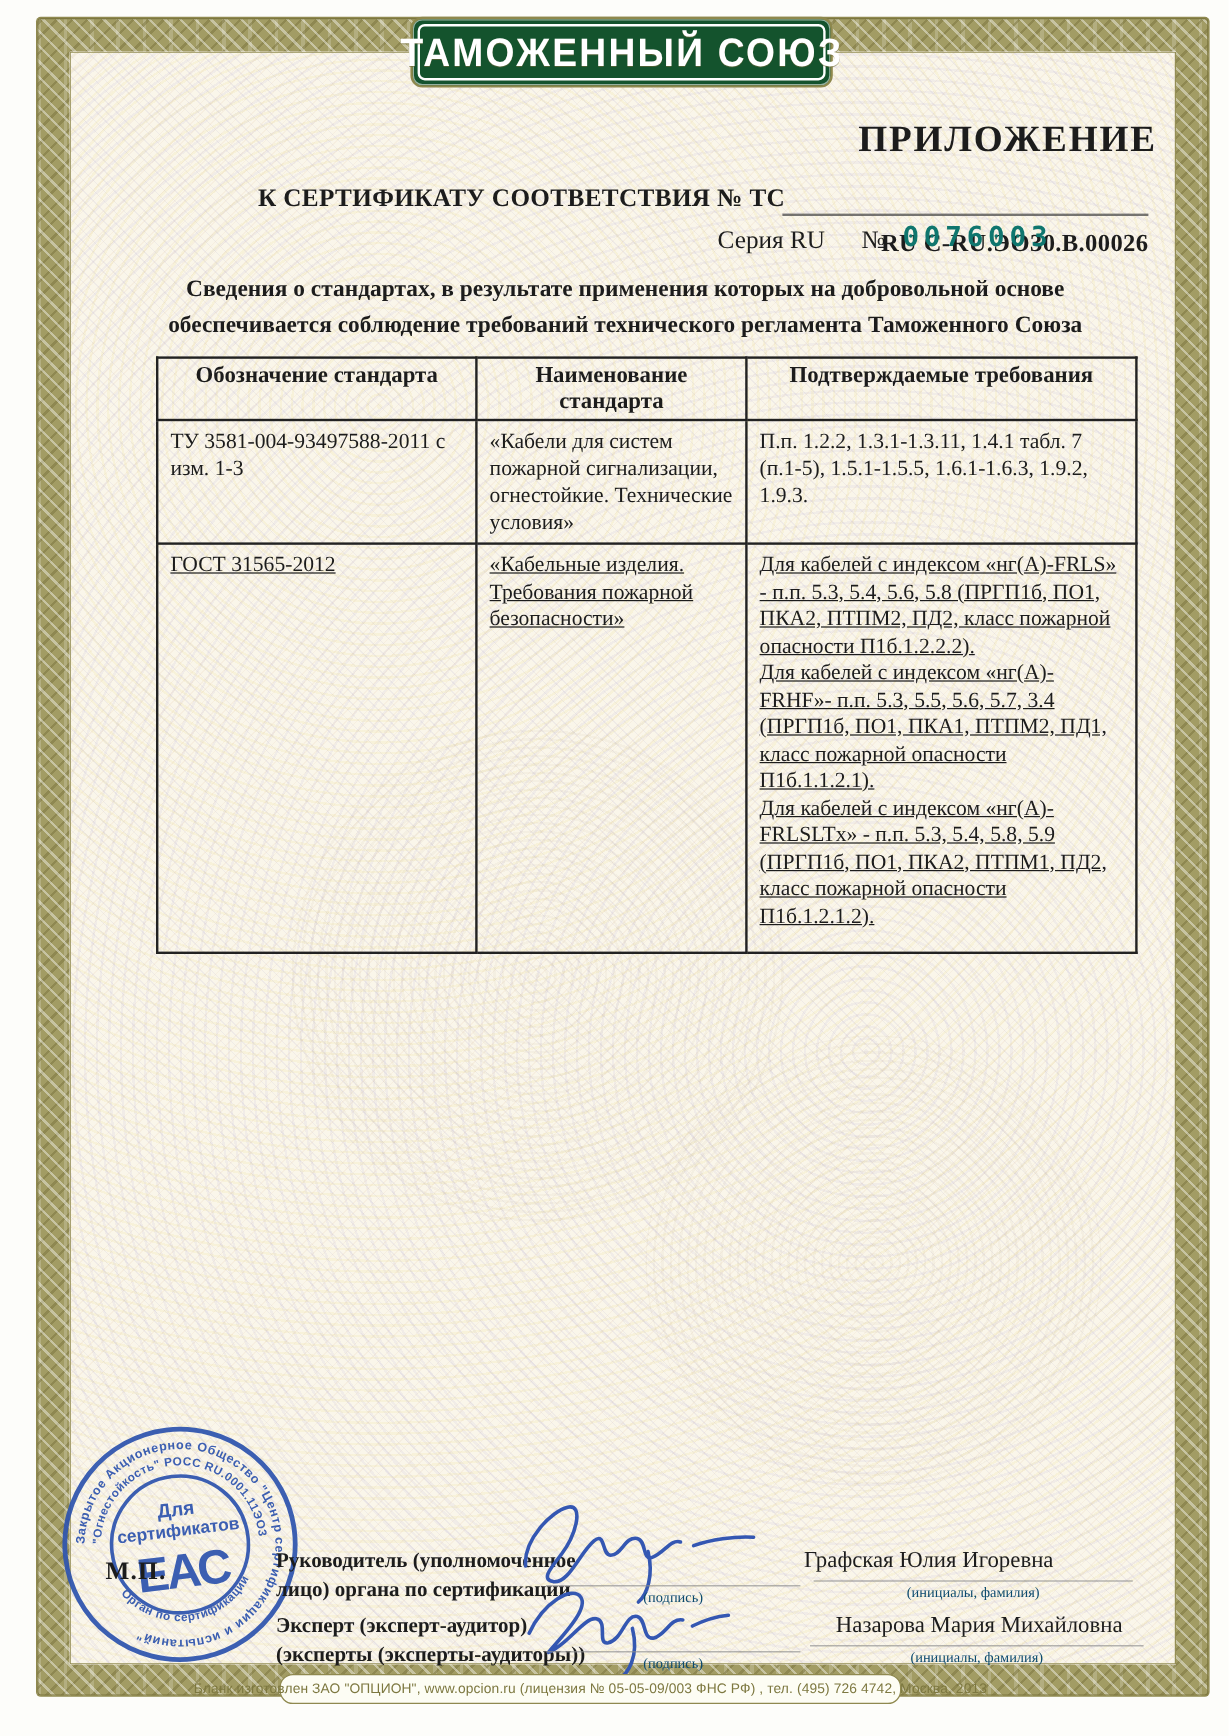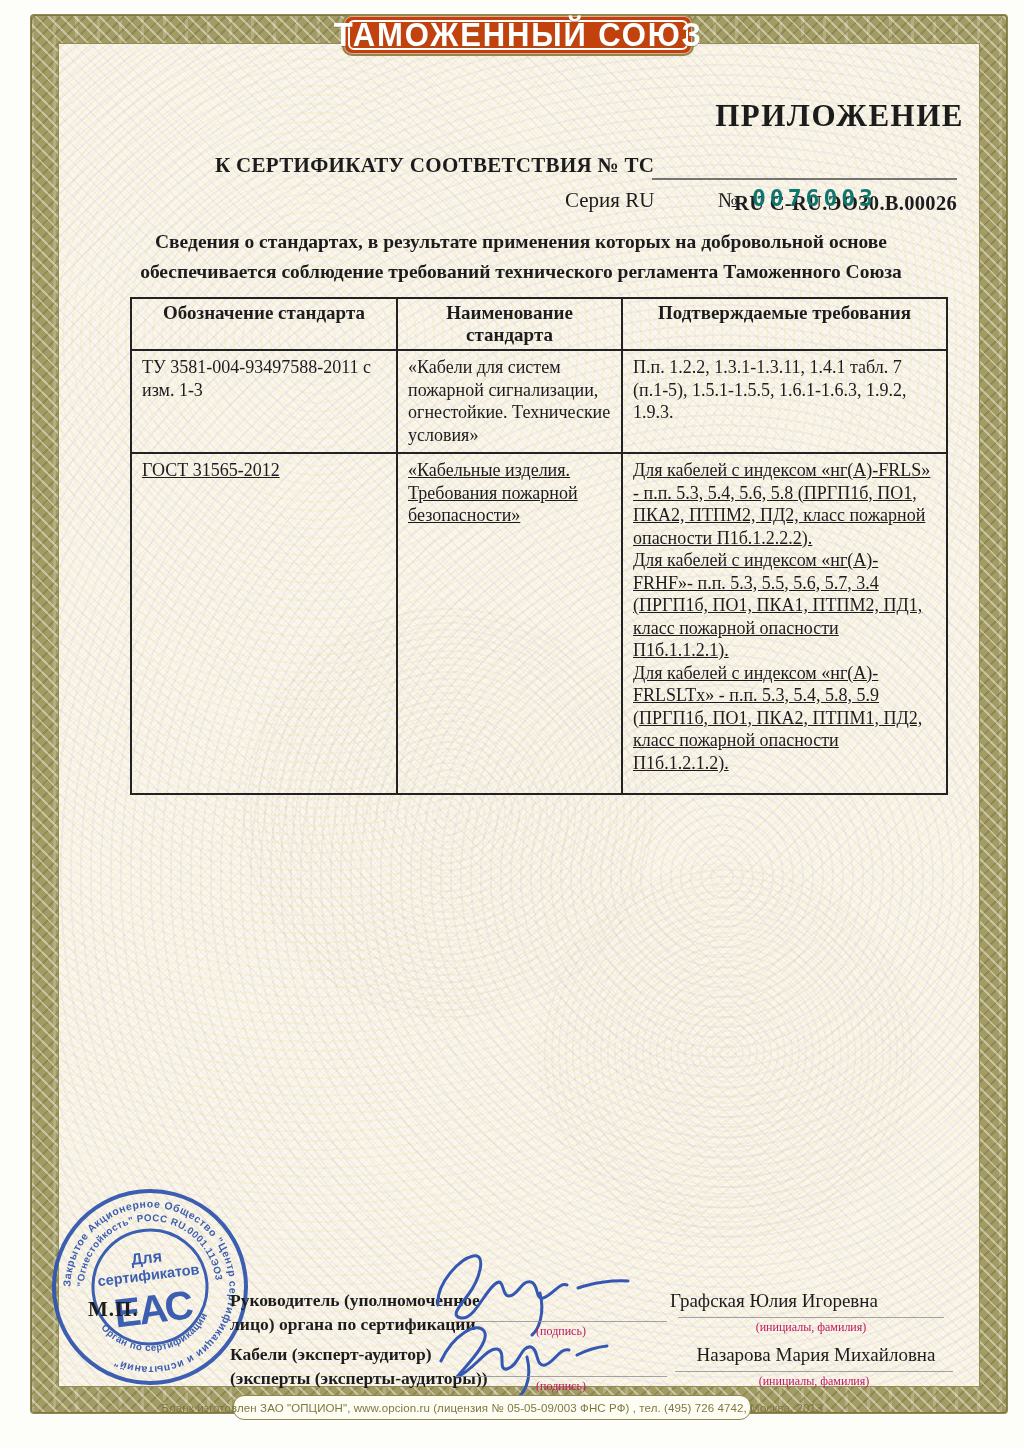--- a/index.html
+++ b/index.html
@@ -25,41 +25,41 @@
       repeating-linear-gradient(45deg, rgba(148,138,198,.10) 0 1px, transparent 1px 6px),
       repeating-linear-gradient(-45deg, rgba(214,166,122,.09) 0 1px, transparent 1px 6px),
       repeating-radial-gradient(circle at 28% 22%, rgba(238,226,160,.22) 0 2px, transparent 2px 9px),
       repeating-radial-gradient(circle at 72% 62%, rgba(168,158,210,.11) 0 2px, transparent 2px 10px);
     box-shadow: inset 0 0 0 1px #948e55;
   }
   .watermark{position:absolute;border-radius:50%;pointer-events:none;
     background:repeating-radial-gradient(circle, rgba(170,150,120,.07) 0 2px, transparent 2px 7px);}
   
   .banner{
-    position:absolute;left:344px;top:16px;width:348px;height:38px;
-    background:#c2410c;border-radius:8px;box-shadow:0 0 0 2px #8e884c, inset 0 0 0 1px rgba(255,255,255,.55);
+    position:absolute;left:344px;top:16px;width:348px;height:55px;
+    background:#14532d;border-radius:8px;box-shadow:0 0 0 2px #8e884c, inset 0 0 0 1px rgba(255,255,255,.55);
     display:flex;align-items:center;justify-content:center;z-index:5;
   }
   .banner-inner{
     position:absolute;inset:4px;border:2.5px solid #ffffff;border-radius:6px;
     display:flex;align-items:center;justify-content:center;
   }
   .banner-text{
     color:#ffffff;font-family:"Liberation Sans",sans-serif;font-weight:bold;
     font-size:33px;letter-spacing:2px;transform:scaleX(.94);white-space:nowrap;
     text-shadow:0 1px 0 rgba(110,104,55,.6);
   }
   
   .doc-title{position:absolute;left:60px;right:60px;top:98px;text-align:right;
     font-size:31px;font-weight:bold;letter-spacing:1.5px;}
   .cert-line{position:absolute;left:215px;top:153px;font-size:21px;font-weight:bold;letter-spacing:.3px;}
   .cert-number{position:absolute;left:655px;top:146px;width:302px;text-align:right;
     font-size:20.5px;font-weight:bold;letter-spacing:.3px;margin-top:46px;}
   .cert-underline{position:absolute;left:652px;top:178px;width:305px;height:2px;background:#4a4a4a;opacity:.75;}
-  .series-label{position:absolute;left:565px;top:188px;font-size:21px;}
+  .series-label{position:absolute;left:598px;top:188px;font-size:21px;}
   .number-sign{position:absolute;left:718px;top:188px;font-size:21px;}
   .serial-number{position:absolute;left:752px;top:185px;font-family:"DejaVu Sans Mono",monospace;
     font-weight:bold;font-size:23px;letter-spacing:4px;color:#0f766e;}
   .intro{position:absolute;left:95px;top:227px;width:852px;text-align:center;
     font-size:19.5px;font-weight:bold;line-height:30px;}
   
   table.standards{position:absolute;left:130px;top:297px;width:816px;border-collapse:collapse;
     table-layout:fixed;}
   table.standards th, table.standards td{border:2px solid #222222;vertical-align:top;}
   table.standards th{font-size:19px;font-weight:bold;text-align:center;padding:3px 6px;line-height:22px;}
@@ -68,21 +68,21 @@
   .col-name{width:225px;}
   .col-req{width:325px;}
   td.cell-req .para{margin:0;}
   tr.row-gost td{height:328px;text-decoration:underline;}
   
   .stamp{position:absolute;left:46px;top:1183px;width:208px;height:208px;transform:rotate(-7deg);opacity:.93;}
   .mp{position:absolute;left:88px;top:1297px;font-size:21px;font-weight:bold;letter-spacing:1px;z-index:6;}
   
   .role-label{position:absolute;font-size:17.5px;font-weight:bold;line-height:24px;}
   .sig-line{position:absolute;height:0;border-bottom:1.5px solid #8f8f8f;opacity:.8;}
-  .sig-caption{position:absolute;font-size:12px;text-align:center;color:#be185d;}
+  .sig-caption{position:absolute;font-size:12px;text-align:center;color:#0c4a6e;}
   .person-name{position:absolute;font-size:19px;text-align:center;}
   .sig-svg{position:absolute;pointer-events:none;}
   .sig-svg path{fill:none;stroke:#3457b2;stroke-width:3;stroke-linecap:round;stroke-linejoin:round;}
   
   .footer-box{
     position:absolute;left:233px;top:1395px;width:516px;height:23px;
     background:#fdfdf4;border:1.5px solid #8f894f;border-radius:11px;
     display:flex;align-items:center;justify-content:center;z-index:6;
   }
   .footer-text{font-family:"Liberation Sans",sans-serif;font-size:11.5px;color:#7d7840;
@@ -188,21 +188,21 @@
     <path d="M158,45 C172,40 192,37 208,38"></path>
     <path d="M120,50 C125,70 119,86 112,92"></path>
   </svg>
   <div class="sig-line" style="left:455px;top:1321px;width:212px;"></div>
   <div class="sig-caption" style="left:455px;top:1324px;width:212px;">(подпись)</div>
   <div class="person-name" style="left:644px;top:1290px;width:260px;">Графская Юлия Игоревна</div>
   <div class="sig-line" style="left:678px;top:1317px;width:266px;"></div>
   <div class="sig-caption" style="left:678px;top:1320px;width:266px;">(инициалы, фамилия)</div>
 
   <div class="role-label" style="left:230px;top:1342px;">
-    <div>Кабели (эксперт-аудитор)</div>
+    <div>Эксперт (эксперт-аудитор)</div>
     <div>(эксперты (эксперты-аудиторы))</div>
   </div>
   <svg class="sig-svg" style="left:425px;top:1303px;" width="225" height="100" viewBox="0 0 225 100">
     <path d="M16,58 C28,32 52,18 59,28 C66,38 42,62 32,74 C48,68 62,44 72,46 C82,48 72,68 82,66 C94,63 96,42 106,44 C114,46 110,64 120,62 C130,59 134,45 144,47"></path>
     <path d="M152,52 C162,47 172,44 182,43"></path>
     <path d="M102,54 C108,78 98,92 90,97"></path>
   </svg>
   <div class="sig-line" style="left:455px;top:1376px;width:212px;"></div>
   <div class="sig-caption" style="left:455px;top:1379px;width:212px;">(подпись)</div>
   <div class="person-name" style="left:678px;top:1344px;width:276px;">Назарова Мария Михайловна</div>

